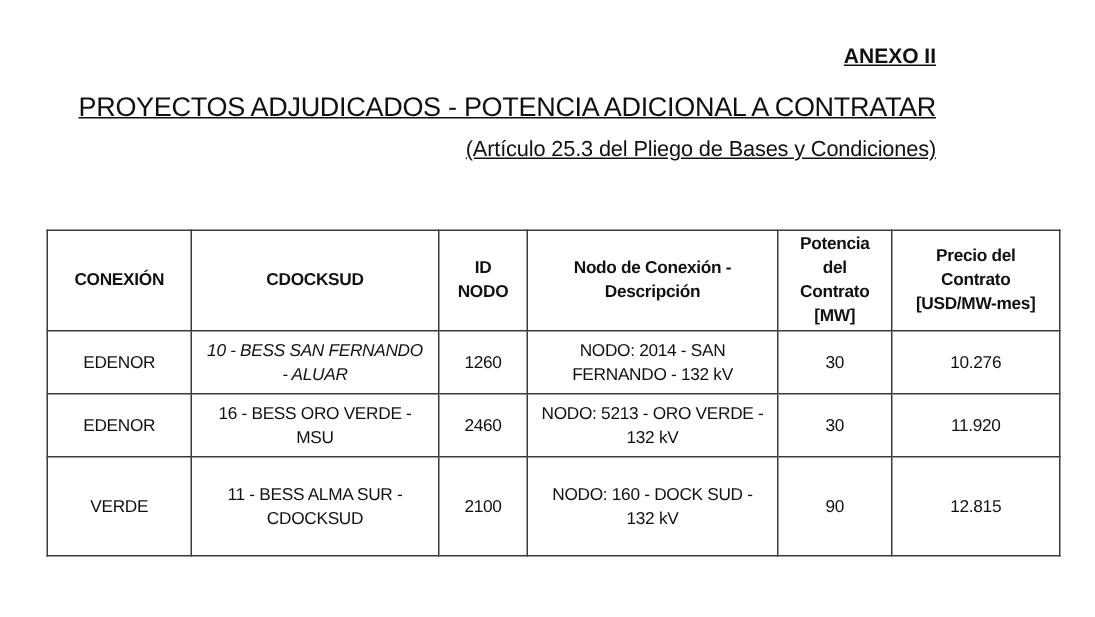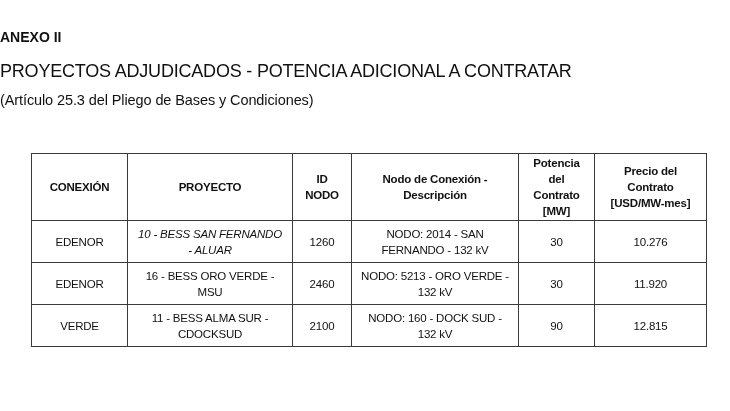--- a/index.html
+++ b/index.html
@@ -12,22 +12,23 @@
       height: 411px;
       position: relative;
       overflow: hidden;
       font-family: "Liberation Sans", "DejaVu Sans", sans-serif;
       color: #111111;
     }
     .heading {
       position: absolute;
       left: 0;
       width: 624px;
-      text-align: left;
+      text-align: right;
       white-space: nowrap;
+      text-decoration: underline;
     }
     .title {
       top: 29px;
       font-size: 14px;
       font-weight: bold;
     }
     .subtitle {
       top: 61px;
       font-size: 18px;
       letter-spacing: -0.2px;
@@ -80,21 +81,21 @@
     <col class="c1">
       <col class="c2">
       <col class="c3">
       <col class="c4">
       <col class="c5">
       <col class="c6">
   </colgroup>
   <thead>
     <tr>
       <th>CONEXIÓN</th>
-      <th>PROYECTO</th>
+      <th>CDOCKSUD</th>
       <th style="padding:0 10px;"><span>ID NODO</span></th>
       <th style="padding:0 22px;"><span>Nodo de Conexión - Descripción</span></th>
       <th style="padding:0 8px;margin-left:40px;"><span>Potencia del Contrato [MW]</span></th>
       <th style="padding:0 10px;"><span>Precio del Contrato [USD/MW-mes]</span></th>
     </tr>
   </thead>
   <tbody>
     <tr>
       <td>EDENOR</td>
       <td style="padding:0 10px;font-style:italic;"><span>10 - BESS SAN FERNANDO - ALUAR</span></td>
@@ -106,20 +107,20 @@
     <tr>
       <td>EDENOR</td>
       <td><span>16 - BESS ORO VERDE - MSU</span></td>
       <td>2460</td>
       <td style="padding:0 8px;"><span>NODO: 5213 - ORO VERDE - 132 kV</span></td>
       <td>30</td>
       <td>11.920</td>
     </tr>
     <tr>
       <td>VERDE</td>
-      <td style="padding:0 22px;margin-top:45px;"><span>11 - BESS ALMA SUR - CDOCKSUD</span></td>
+      <td style="padding:12px 22px;margin-top:45px;"><span>11 - BESS ALMA SUR - CDOCKSUD</span></td>
       <td>2100</td>
       <td style="padding:0 6px;"><span>NODO: 160 - DOCK SUD - 132 kV</span></td>
       <td>90</td>
       <td>12.815</td>
     </tr>
   </tbody>
 </table>
 
 </body></html>

